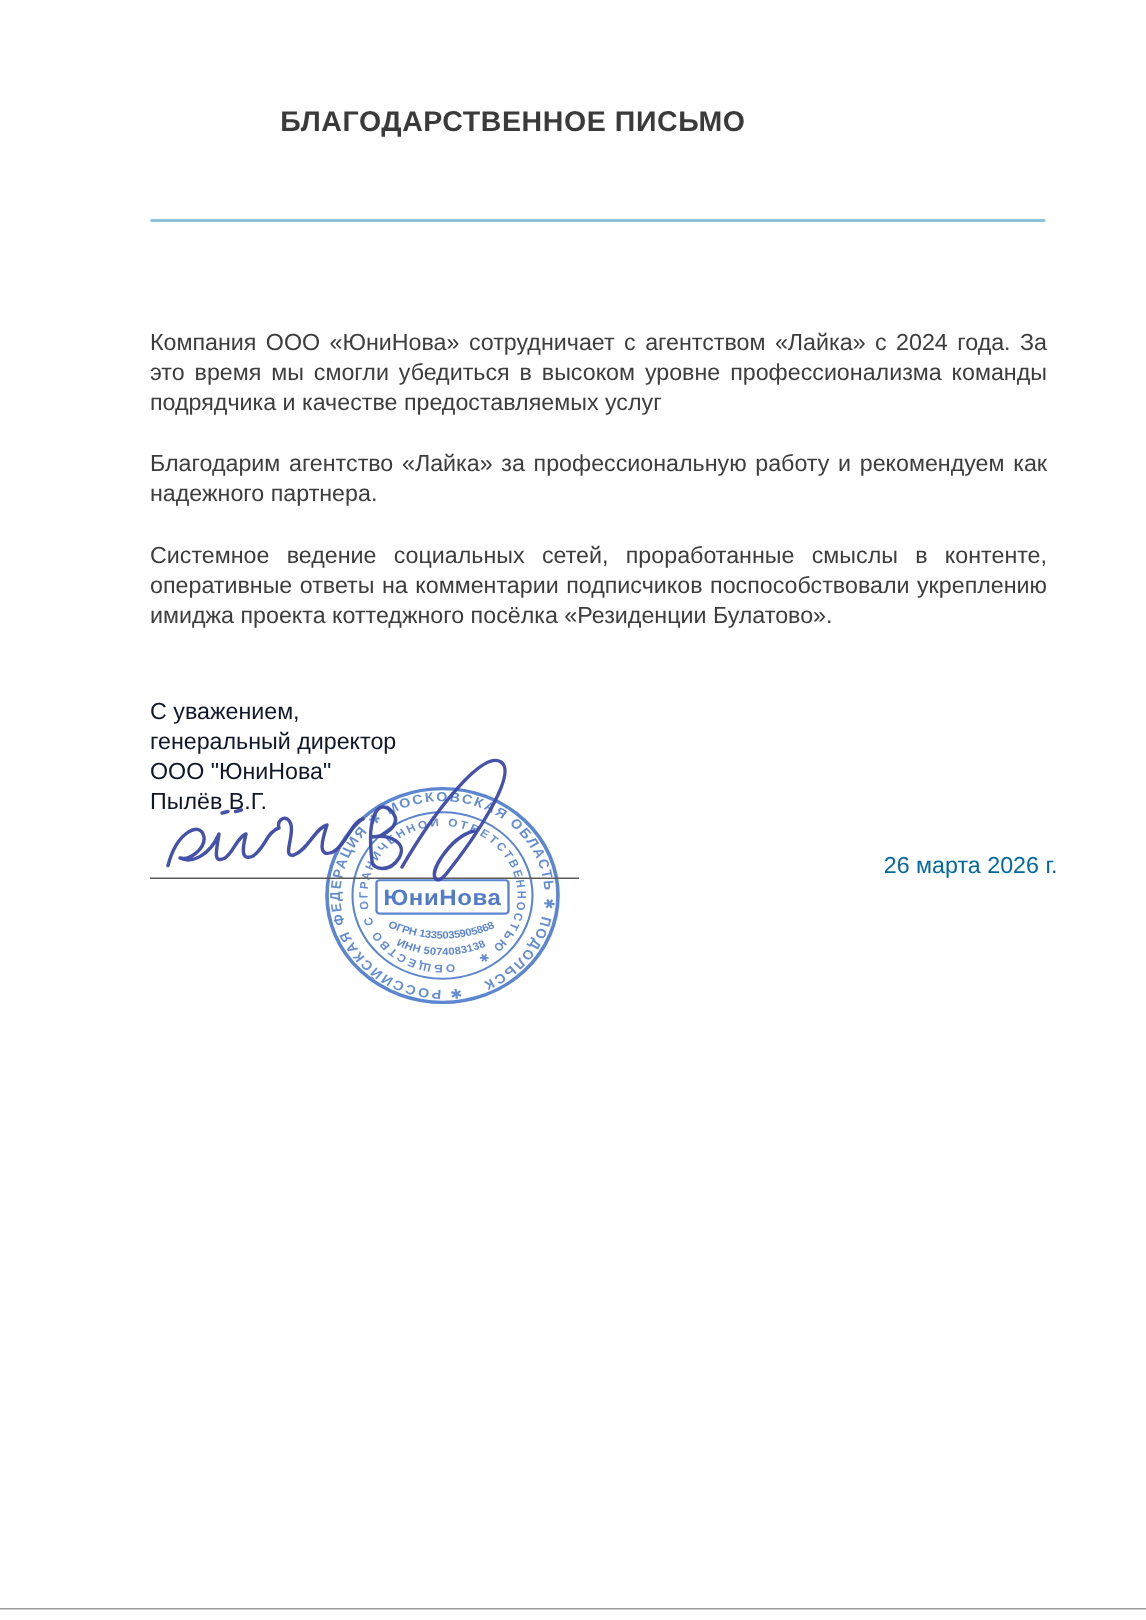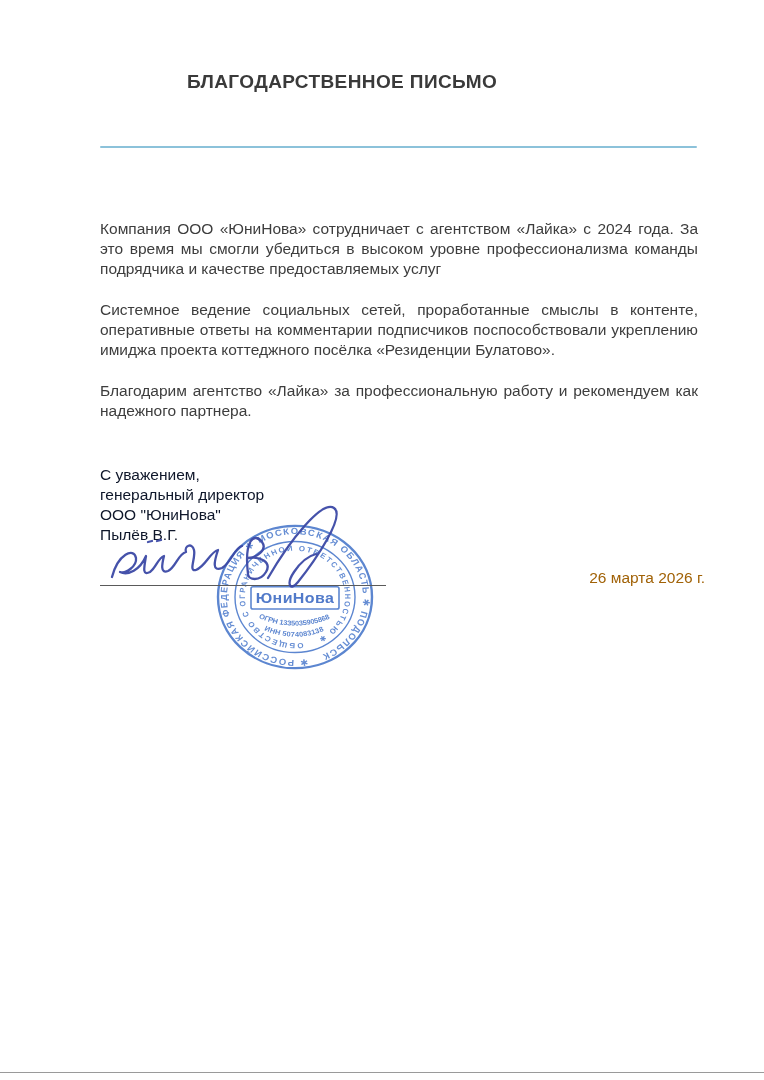--- a/index.html
+++ b/index.html
@@ -30,39 +30,39 @@
     background:#5a5a5a;z-index:3;
   }
   .stamp-wrap{
     position:absolute;left:215px;top:523px;width:160px;height:148px;z-index:2;opacity:0.9;
   }
   .autograph-wrap{
     position:absolute;left:90px;top:492px;width:330px;height:115px;z-index:4;
   }
   .letter-date{
     position:absolute;top:569px;left:520px;width:185px;text-align:right;
-    font-size:15.5px;color:#a16207;z-index:5;
+    font-size:15.5px;color:#0369a1;z-index:5;
   }
   .page-bottom-edge{
     position:absolute;top:1072px;left:0;width:764px;height:1px;background:#9a9a9a;
   }
 </style>
 </head>
 <body>
 
 <div class="page">
 
   <div class="letter-title">БЛАГОДАРСТВЕННОЕ ПИСЬМО</div>
 
   <div class="title-divider" style="background: rgb(140, 194, 218);"></div>
 
   <div class="letter-body">
     <p>Компания ООО «ЮниНова» сотрудничает с агентством «Лайка» с 2024 года. За это время мы смогли убедиться в высоком уровне профессионализма команды подрядчика и качестве предоставляемых услуг</p>
+    <p>Благодарим агентство «Лайка» за профессиональную работу и рекомендуем как надежного партнера.</p>
     <p>Системное ведение социальных сетей, проработанные смыслы в контенте, оперативные ответы на комментарии подписчиков поспособствовали укреплению имиджа проекта коттеджного посёлка «Резиденции Булатово».</p>
-    <p>Благодарим агентство «Лайка» за профессиональную работу и рекомендуем как надежного партнера.</p>
   </div>
 
   <div class="closing-block">
     <div>С уважением,</div>
     <div>генеральный директор</div>
     <div>ООО "ЮниНова"</div>
     <div>Пылёв В.Г.</div>
   </div>
 
   <div class="stamp-wrap">

